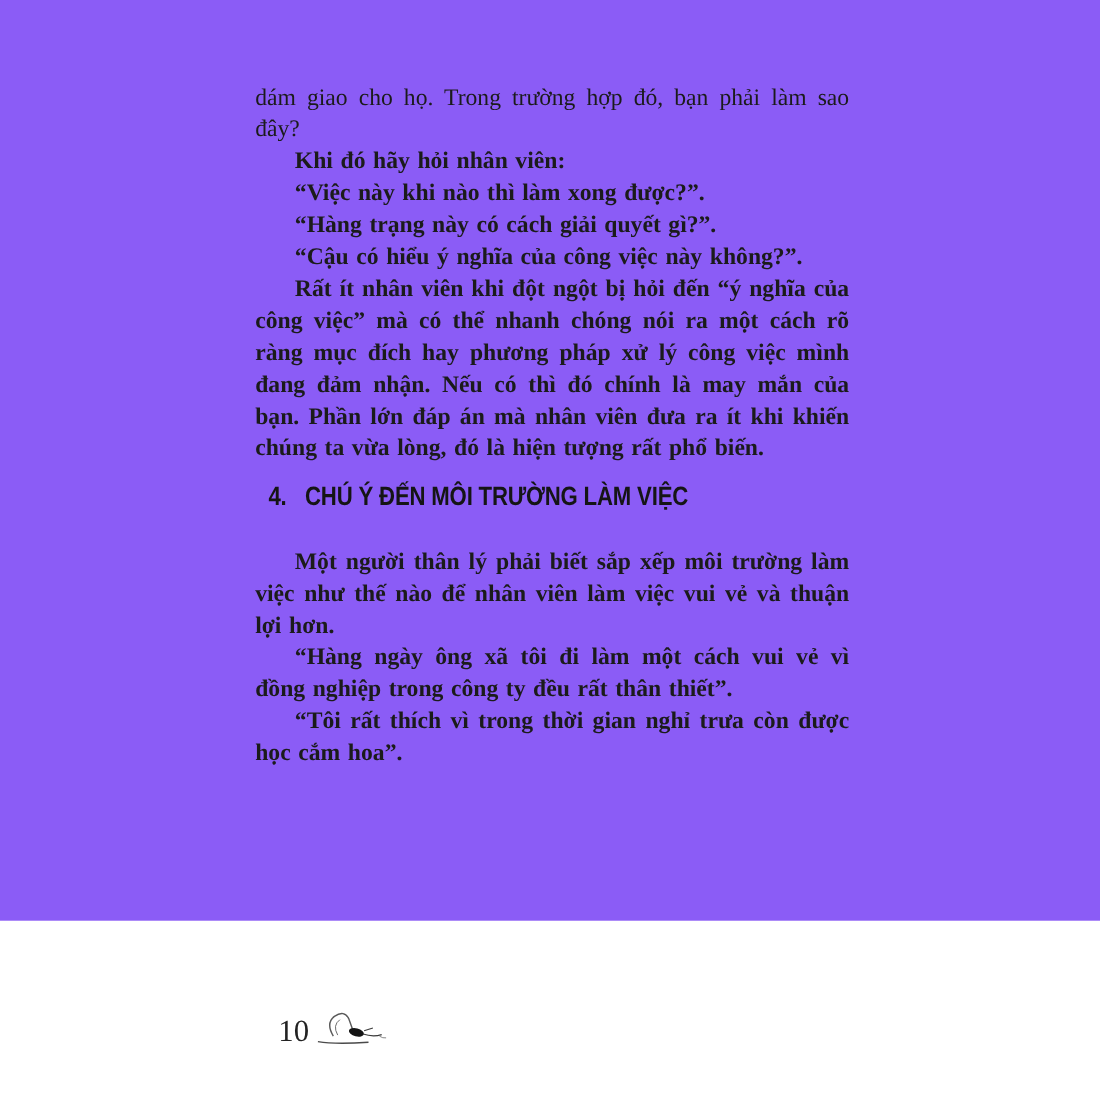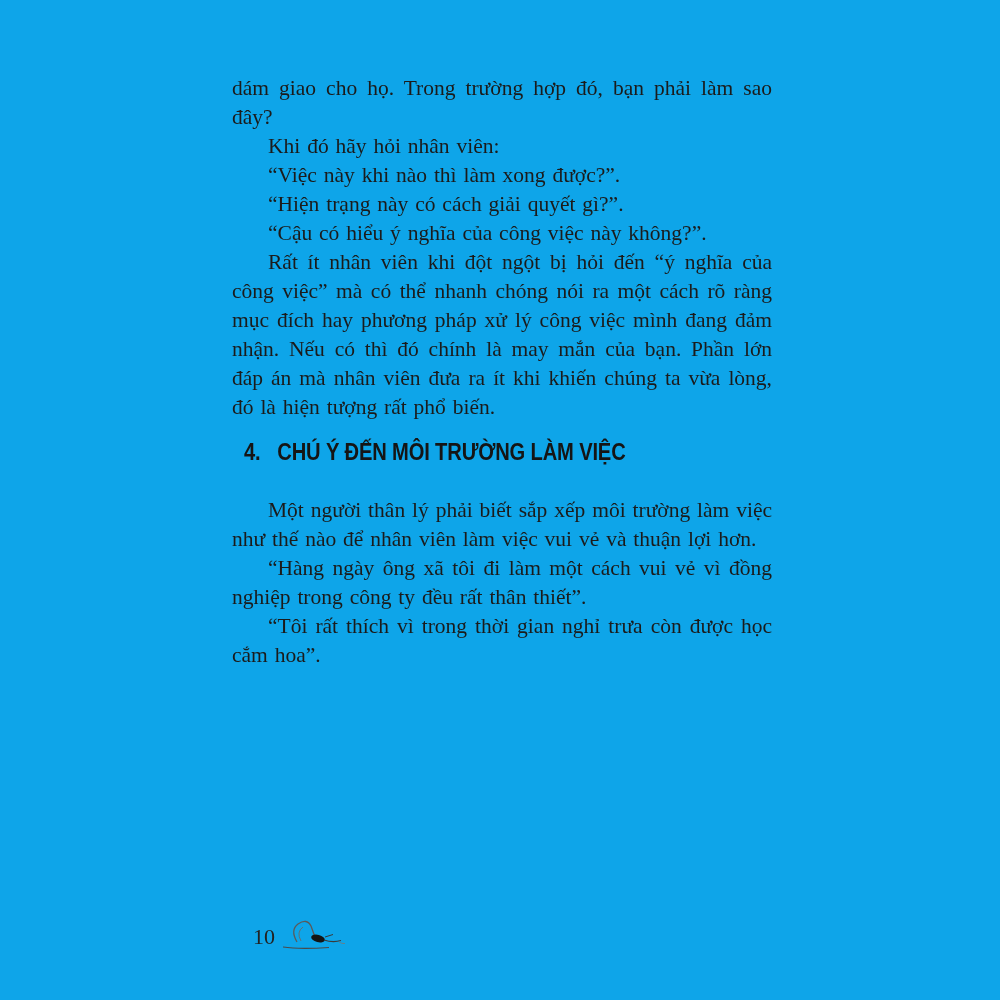--- a/index.html
+++ b/index.html
@@ -6,41 +6,42 @@
   html, body { margin: 0; padding: 0; }
   body {
     width: 1000px;
     height: 1000px;
     background: #ffffff;
     overflow: hidden;
   }
   .page {
     position: relative;
     width: 1000px;
-    height: 1000px;
-    background: #0ea5e9;
+    height: 837px;
+    background: #8b5cf6;
     color: #1b1b1b;
     font-family: "Liberation Serif", serif;
   }
   .text-column {
     position: absolute;
     left: 232px;
     top: 74px;
     width: 540px;
     font-size: 21.5px;
     line-height: 29px;
     text-align: justify;
     word-spacing: 1.5px;
   }
   p.para {
     margin: 0;
     padding: 0;
   }
   p.indent {
     text-indent: 36px;
+    font-weight: bold;
   }
   h2.section-heading {
     margin: 16px 0 30px 12px;
     padding: 0;
     font-family: "Liberation Sans", sans-serif;
     font-weight: 700;
     font-size: 24px;
     line-height: 28px;
     letter-spacing: -0.2px;
     color: #151515;
@@ -56,40 +57,40 @@
   }
   .footer {
     position: absolute;
     left: 253px;
     top: 916px;
     display: flex;
     align-items: flex-end;
   }
   .page-number {
     font-family: "Liberation Serif", serif;
-    font-size: 22px;
+    font-size: 28px;
     line-height: 26px;
     color: #222;
   }
   .ornament {
     display: inline-block;
     margin-left: 6px;
     margin-bottom: -6px;
   }
 </style>
 </head>
 <body>
 
 <div class="page">
 
   <div class="text-column">
     <p class="para">dám giao cho họ. Trong trường hợp đó, bạn phải làm sao đây?</p>
     <p class="para indent">Khi đó hãy hỏi nhân viên:</p>
     <p class="para indent">“Việc này khi nào thì làm xong được?”.</p>
-    <p class="para indent">“Hiện trạng này có cách giải quyết gì?”.</p>
+    <p class="para indent">“Hàng trạng này có cách giải quyết gì?”.</p>
     <p class="para indent">“Cậu có hiểu ý nghĩa của công việc này không?”.</p>
     <p class="para indent">Rất ít nhân viên khi đột ngột bị hỏi đến “ý nghĩa của công việc” mà có thể nhanh chóng nói ra một cách rõ ràng mục đích hay phương pháp xử lý công việc mình đang đảm nhận. Nếu có thì đó chính là may mắn của bạn. Phần lớn đáp án mà nhân viên đưa ra ít khi khiến chúng ta vừa lòng, đó là hiện tượng rất phổ biến.</p>
 
     <h2 class="section-heading">
       <span class="heading-number">4.</span><span class="heading-title">CHÚ Ý ĐẾN MÔI TRƯỜNG LÀM VIỆC</span>
     </h2>
 
     <p class="para indent">Một người thân lý phải biết sắp xếp môi trường làm việc như thế nào để nhân viên làm việc vui vẻ và thuận lợi hơn.</p>
     <p class="para indent">“Hàng ngày ông xã tôi đi làm một cách vui vẻ vì đồng nghiệp trong công ty đều rất thân thiết”.</p>
     <p class="para indent">“Tôi rất thích vì trong thời gian nghỉ trưa còn được học cắm hoa”.</p>

